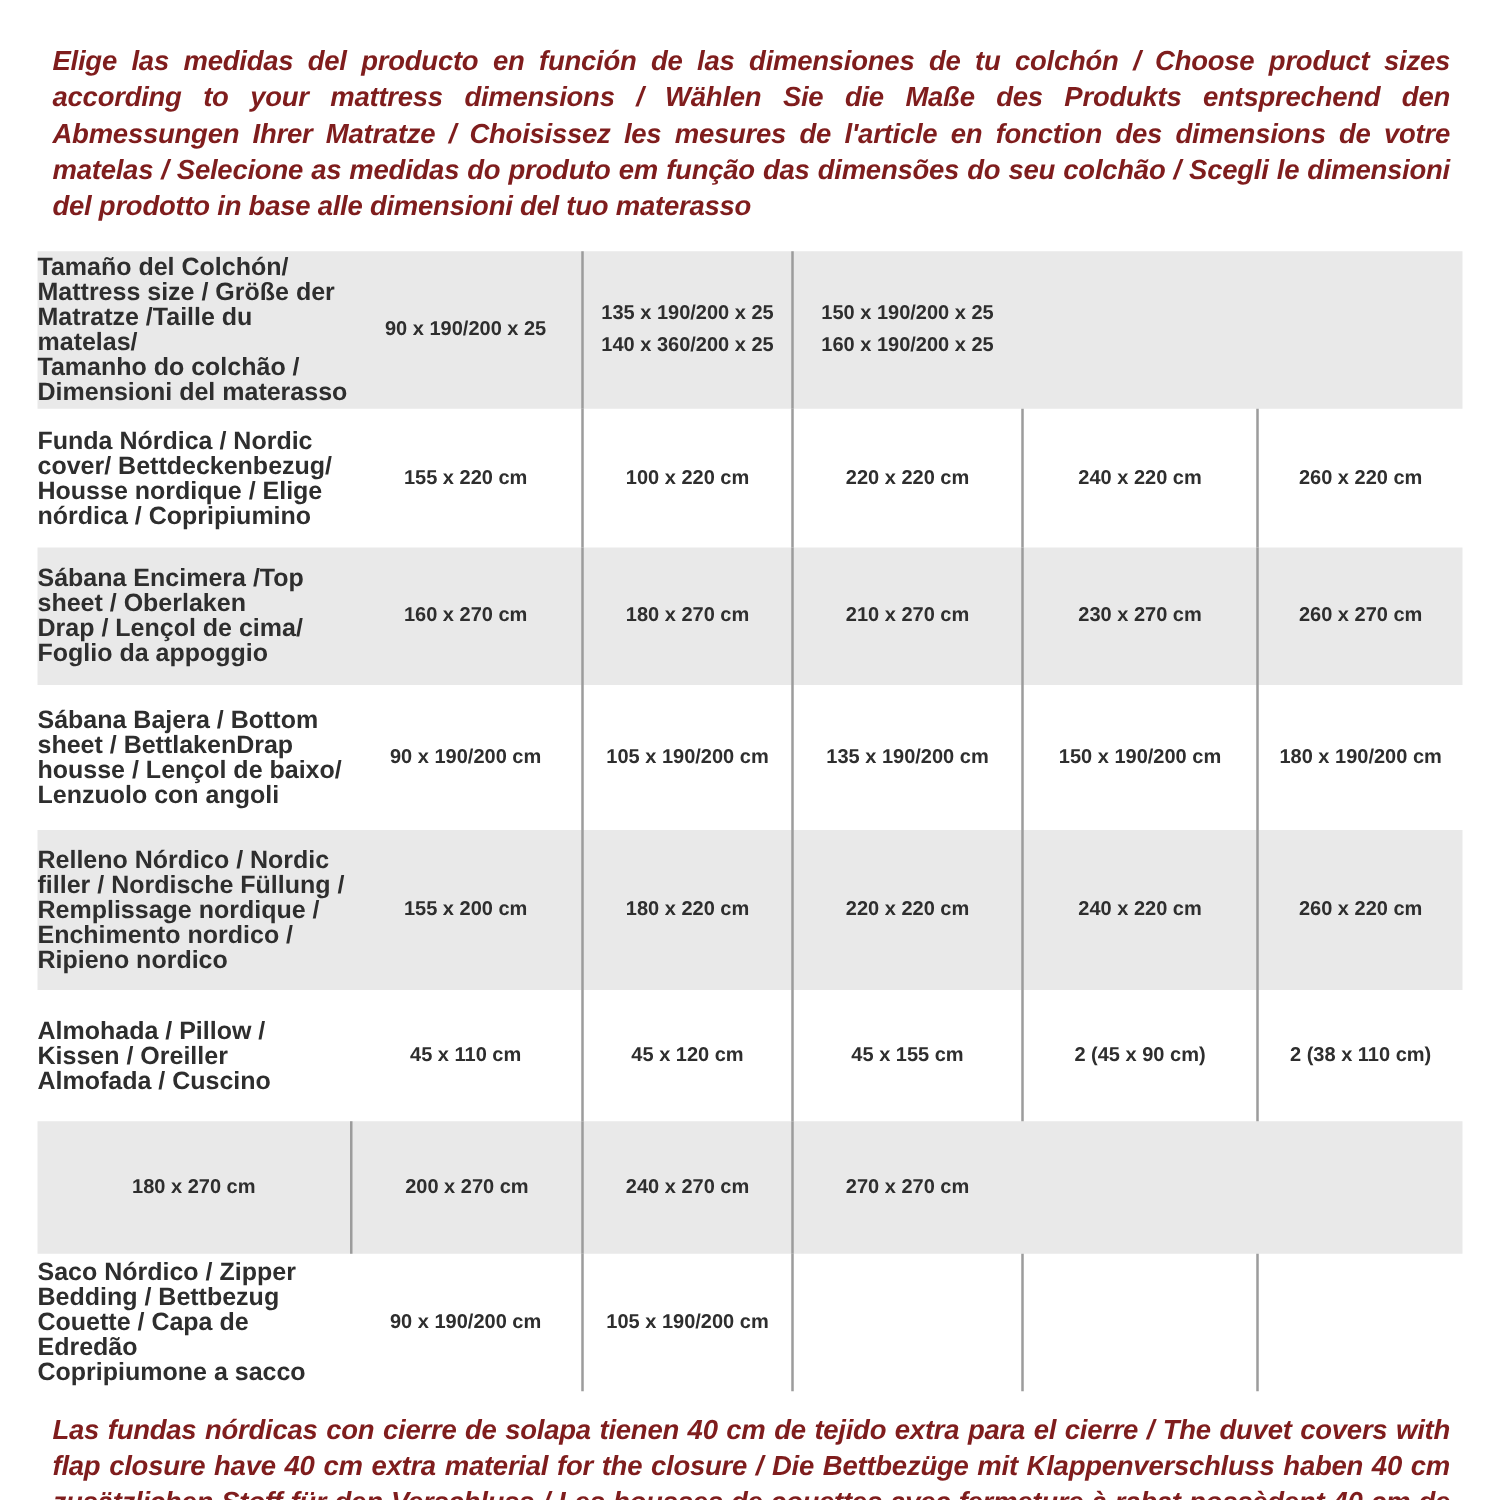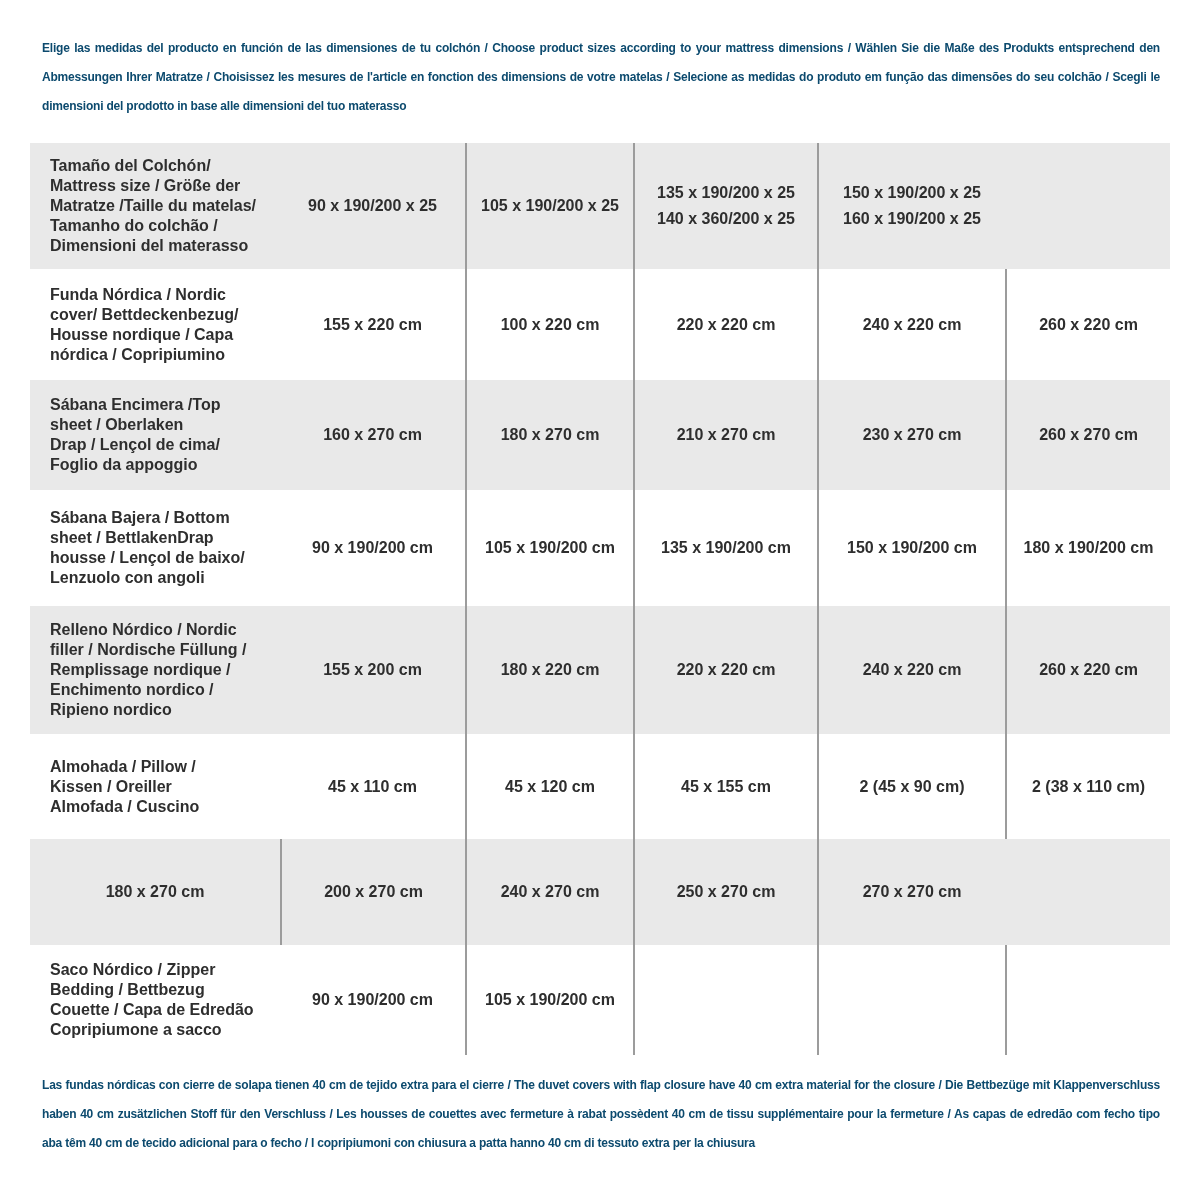--- a/index.html
+++ b/index.html
@@ -5,43 +5,44 @@
   html, body { margin: 0; padding: 0; }
   body {
     width: 1200px; height: 1200px;
     background: #ffffff;
     font-family: "Liberation Sans", sans-serif;
     overflow: hidden;
   }
   .page { padding-top: 34px; }
   .para {
     margin: 0 40px 0 42px;
-    font-size: 12px;
+    font-size: 22px;
     font-weight: bold;
     line-height: 29px;
-    color: #0c4a6e;
+    color: #7f1d1d;
     text-align: justify;
     letter-spacing: -0.2px;
+    font-style: italic;
   }
   .size-table {
     width: 1140px;
     margin: 22px 30px 0 30px;
   }
   .t-row {
     display: grid;
     grid-template-columns: 250px 185px 168px 184px 188px 165px;
     align-items: stretch;
   }
   .t-row.stripe { background: #e9e9e9; }
   .cell { box-sizing: border-box; }
   .cell.label {
     display: flex;
     align-items: center;
-    padding-left: 20px;
-    font-size: 16px;
+    padding-left: 0;
+    font-size: 20px;
     font-weight: bold;
     line-height: 20px;
     color: #2e2e2e;
     white-space: pre-line;
   }
   .cell.v {
     display: flex;
     align-items: center;
     justify-content: center;
     text-align: center;
@@ -63,31 +64,30 @@
 
   <div class="size-table">
 
     <div class="t-row stripe" style="min-height:126px">
       <div class="cell label">Tamaño del Colchón/
 Mattress size / Größe der
 Matratze /Taille du matelas/
 Tamanho do colchão /
 Dimensioni del materasso</div>
       <div class="cell v">90 x 190/200 x 25</div>
-      <div class="cell v">105 x 190/200 x 25</div>
       <div class="cell v">135 x 190/200 x 25
 140 x 360/200 x 25</div>
       <div class="cell v">150 x 190/200 x 25
 160 x 190/200 x 25</div>
     </div>
 
     <div class="t-row" style="min-height:111px">
       <div class="cell label">Funda Nórdica /  Nordic
 cover/ Bettdeckenbezug/
-Housse nordique  / Capa
+Housse nordique  / Elige
 nórdica / Copripiumino</div>
       <div class="cell v">155 x 220 cm</div>
       <div class="cell v">100 x 220 cm</div>
       <div class="cell v">220 x 220 cm</div>
       <div class="cell v">240 x 220 cm</div>
       <div class="cell v">260 x 220 cm</div>
     </div>
 
     <div class="t-row stripe" style="min-height:110px">
       <div class="cell label">Sábana Encimera /Top
@@ -134,21 +134,20 @@
       <div class="cell v">45 x 120 cm</div>
       <div class="cell v">45 x 155 cm</div>
       <div class="cell v">2 (45 x 90 cm)</div>
       <div class="cell v">2 (38 x 110 cm)</div>
     </div>
 
     <div class="t-row stripe" style="min-height:106px">
       <div class="cell v">180 x 270 cm</div>
       <div class="cell v">200 x 270 cm</div>
       <div class="cell v">240 x 270 cm</div>
-      <div class="cell v">250 x 270 cm</div>
       <div class="cell v">270 x 270 cm</div>
     </div>
 
     <div class="t-row" style="min-height:110px">
       <div class="cell label">Saco Nórdico / Zipper
 Bedding / Bettbezug
 Couette  / Capa de Edredão
 Copripiumone a sacco</div>
       <div class="cell v">90 x 190/200 cm</div>
       <div class="cell v">105 x 190/200 cm</div>

